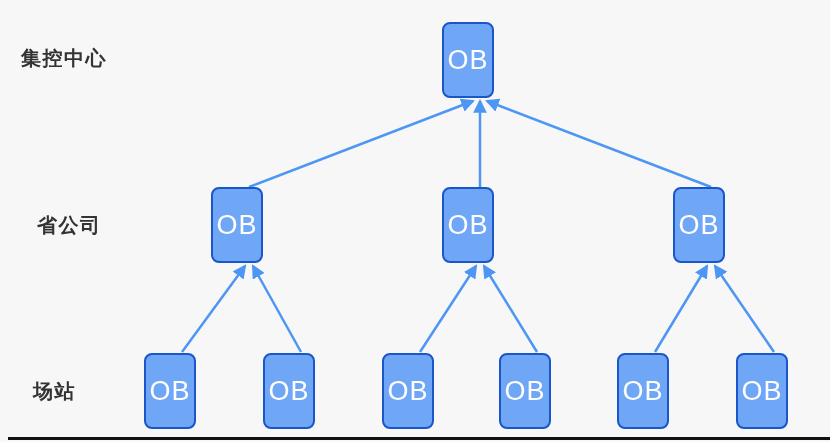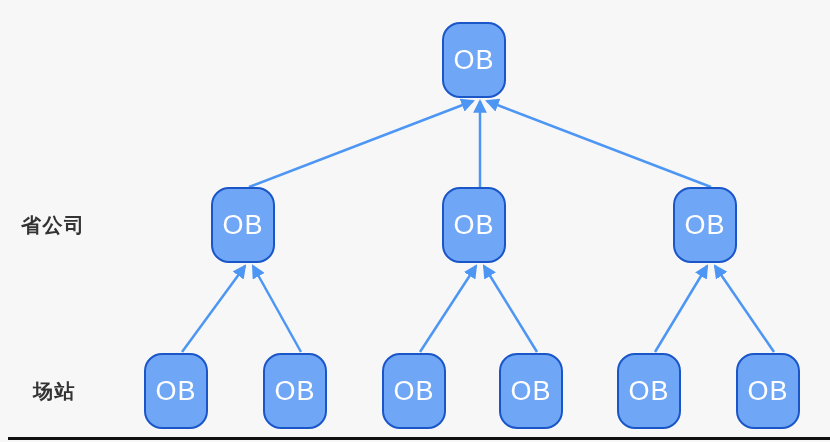--- a/index.html
+++ b/index.html
@@ -25,38 +25,38 @@
   .row-label{
     position:absolute;
     color:var(--label-text);
     font-size:20px;
     font-weight:600;
     letter-spacing:1.5px;
     line-height:20px;
     white-space:nowrap;
   }
   #label-center{left:21px;top:48px;}
-  #label-province{left:21px;top:215px;}
+  #label-province{left:37px;top:215px;}
   #label-station{left:33px;top:381px;}
   .arrows{
     position:absolute;left:0;top:0;width:830px;height:442px;
   }
   .arrow-line{
     stroke:var(--arrow);
     stroke-width:2.5;
     fill:none;
   }
   .arrow-head{fill:var(--arrow);}
   .ob-node{
     position:absolute;
-    width:64px;height:76px;
+    width:52px;height:76px;
     box-sizing:border-box;
     background:var(--node-fill);
     border:2.5px solid var(--node-border);
-    border-radius:18px;
+    border-radius:8px;
     display:flex;align-items:center;justify-content:center;
     color:var(--node-text);
     font-size:27px;
     letter-spacing:1px;
     font-weight:400;
   }
   
   #node-c1{left:442px;top:22px;}
   #node-p1{left:211px;top:187px;}
   #node-p2{left:442px;top:187px;}
@@ -72,20 +72,21 @@
     left:8px;top:437px;
     width:822px;height:2.5px;
     background:var(--divider);
   }
 </style>
 </head>
 <body>
 
 <div class="canvas">
 
+  <div class="row-label" id="label-center">集控中心</div>
   <div class="row-label" id="label-province">省公司</div>
   <div class="row-label" id="label-station">场站</div>
 
   <svg class="arrows" viewBox="0 0 830 442" xmlns="http://www.w3.org/2000/svg">
     <defs>
       <marker id="ah" viewBox="0 0 10 10" refX="8.5" refY="5" markerWidth="5.5" markerHeight="5.5" orient="auto-start-reverse">
         <path d="M0,0 L10,5 L0,10 z" class="arrow-head"></path>
       </marker>
     </defs>
 

